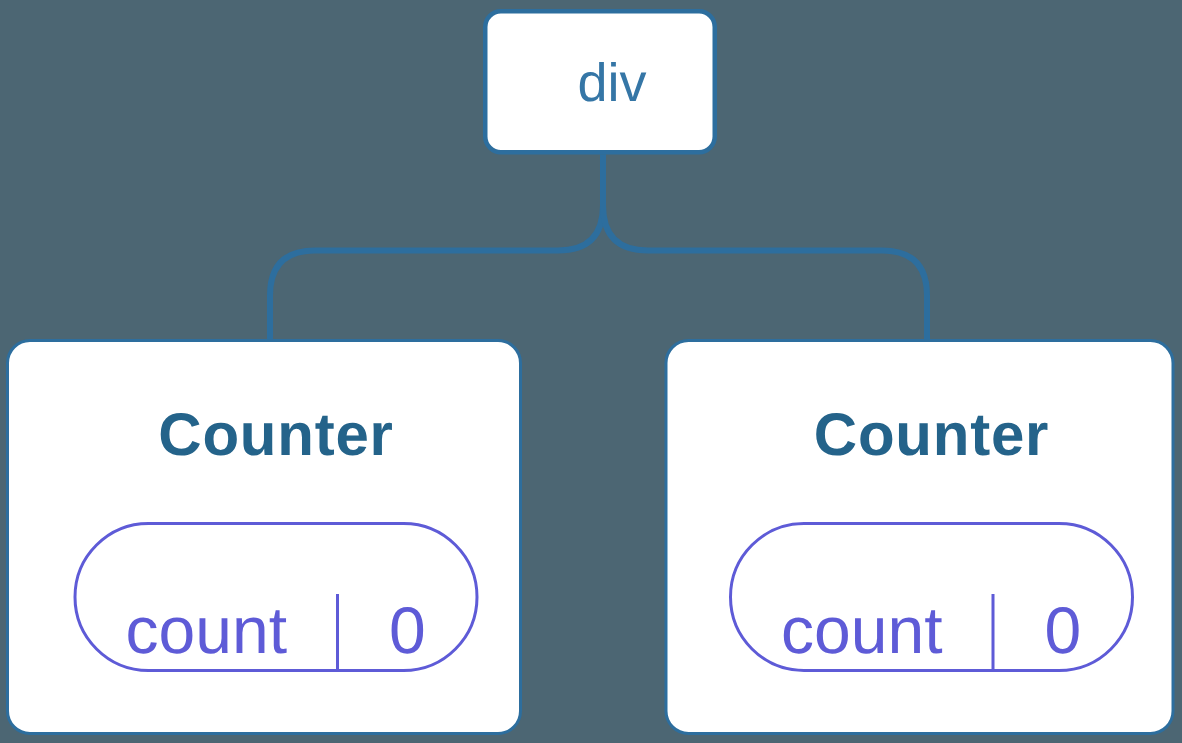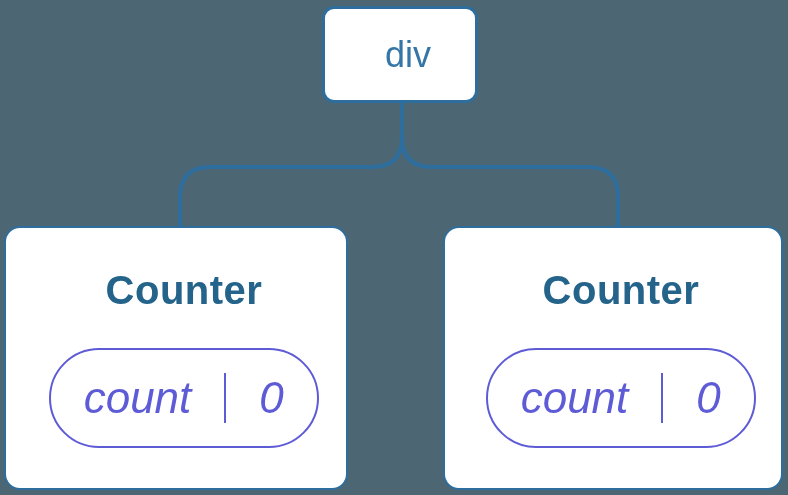--- a/index.html
+++ b/index.html
@@ -71,23 +71,22 @@
     color: var(--component-text);
     letter-spacing: 0.5px;
   }
   .pill {
     margin-top: 34px;
     width: 270px;
     height: 100px;
     border: 2px solid var(--state-accent);
     border-radius: 50px;
     display: flex;
-    align-items: center;
+    align-items: flex-end;
     overflow: hidden;
-    font-style: italic;
   }
   .pill-key, .pill-value {
     display: flex;
     align-items: center;
     justify-content: center;
     font-size: 44px;
     font-weight: 400;
     color: var(--state-accent);
   }
   .pill-key {

